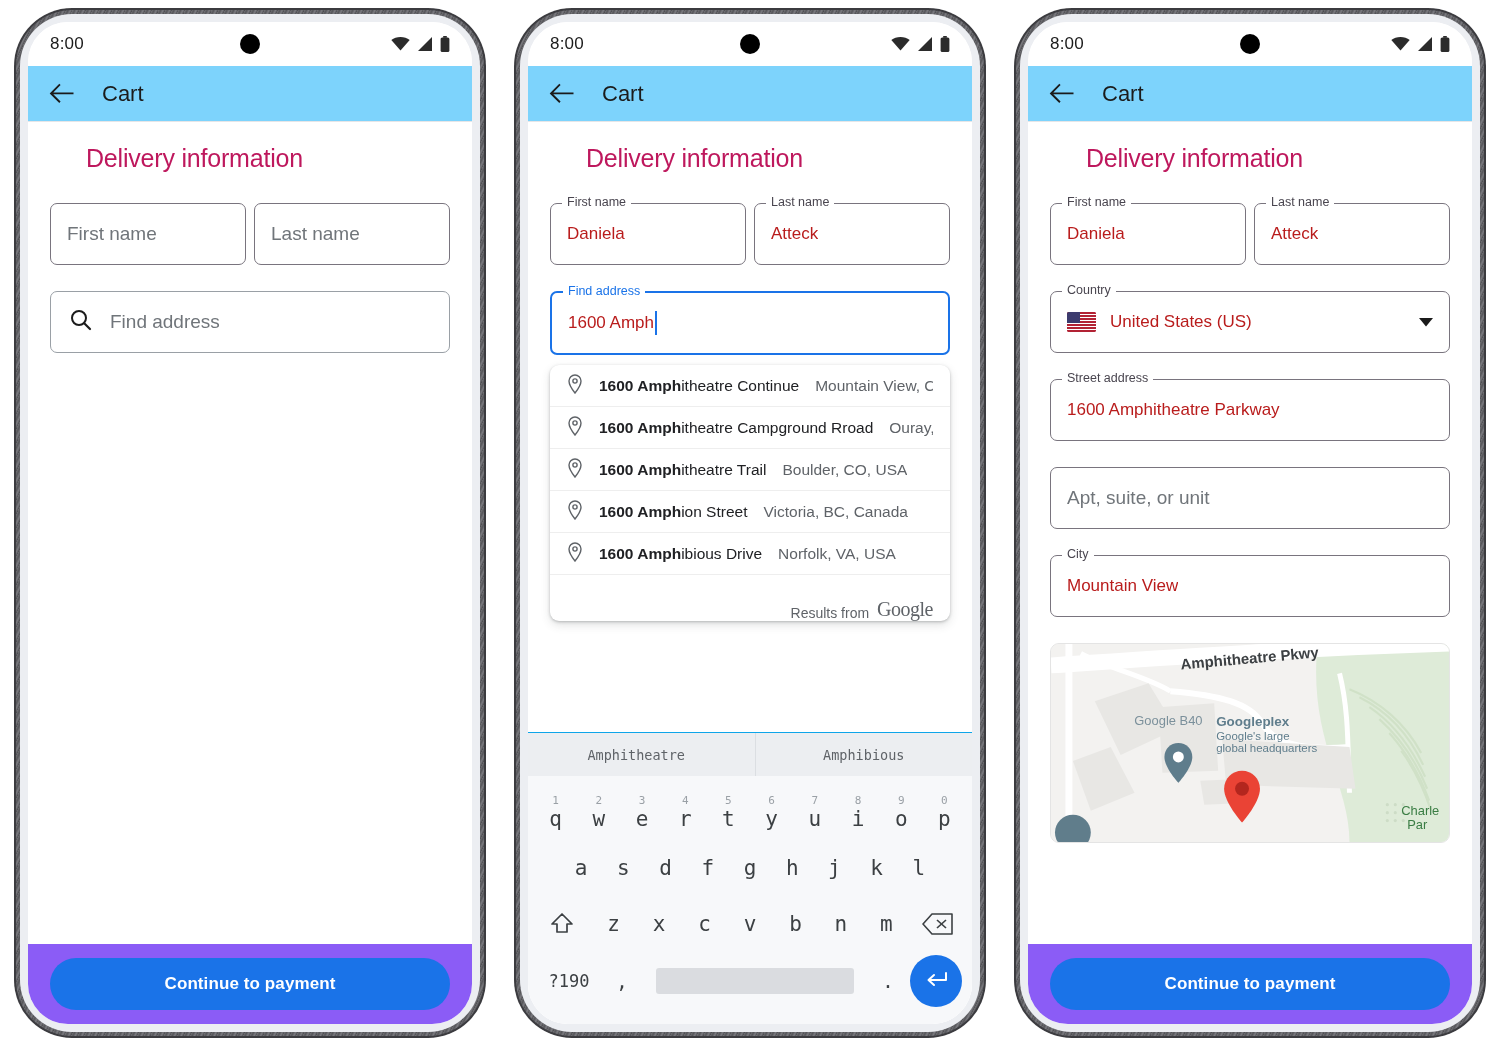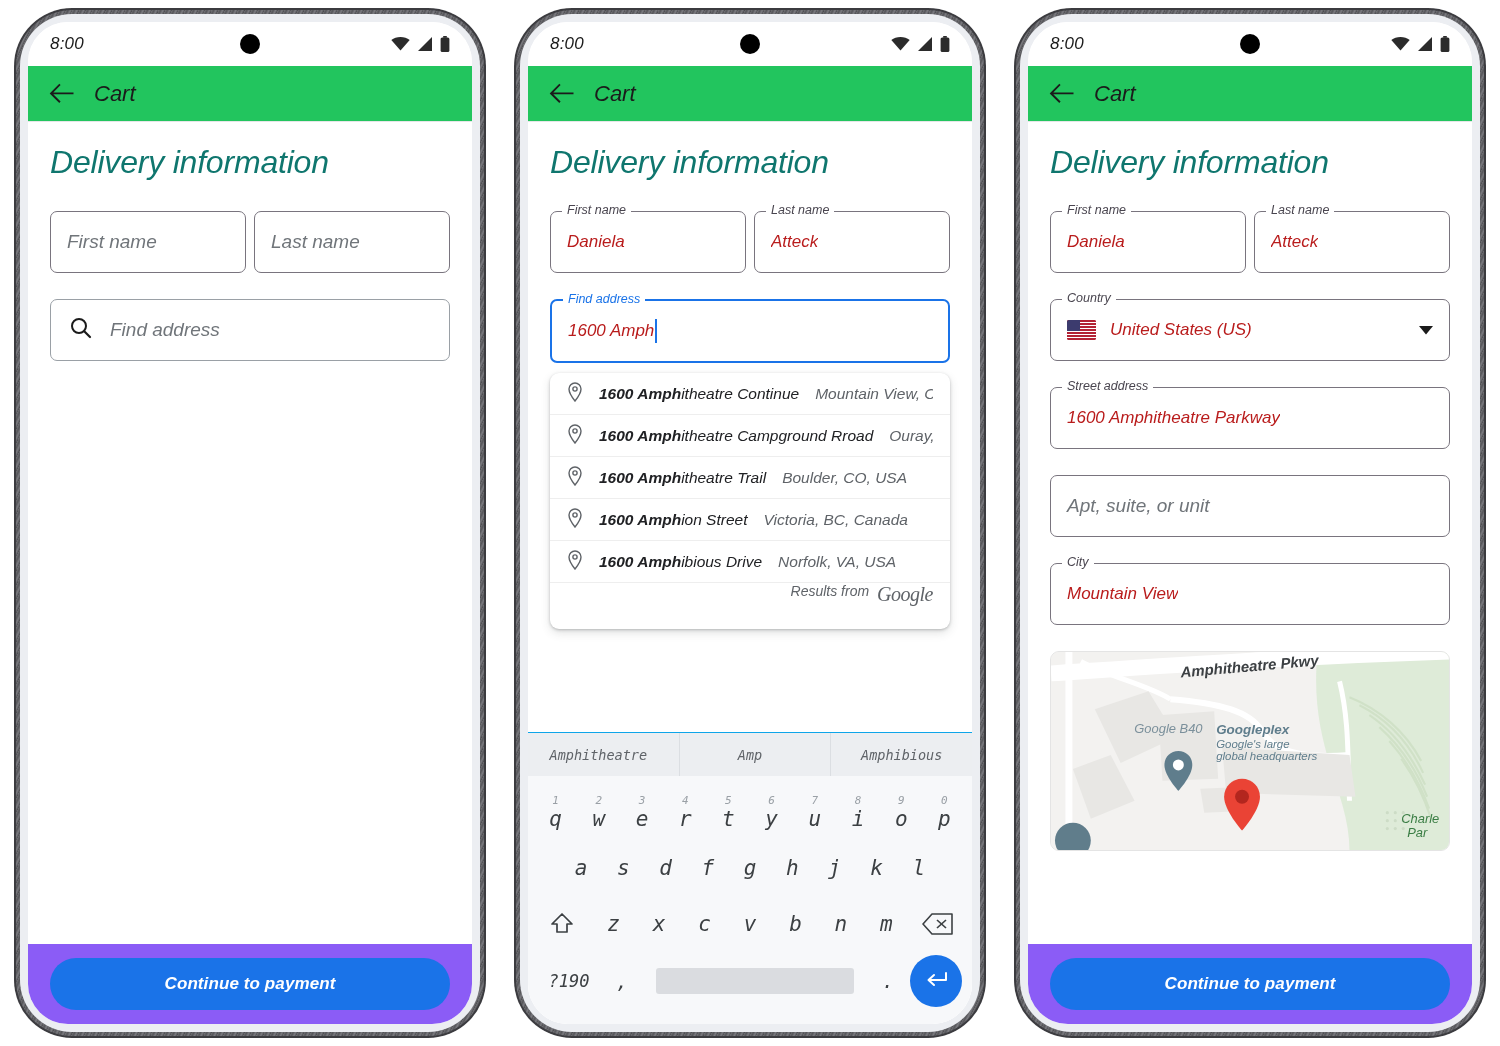--- a/index.html
+++ b/index.html
@@ -11,21 +11,20 @@
     position: relative;
   }
   .stage { position: absolute; inset: 0; display: flex; }
 
   
   .phone {
     position: relative;
     width: 500px; height: 1046px;
     flex: 0 0 500px;
     padding: 18px 22px;
-    font-style: italic;
   }
   .bezel {
     position: absolute;
     left: 14px; top: 8px; right: 14px; bottom: 8px;
     border-radius: 58px;
     background:
       repeating-linear-gradient(115deg, #6f6f73 0px, #56565a 2px, #7b7b80 4px, #4e4e52 6px),
       #5d5d61;
     box-shadow: 0 0 0 2px #3b3b3f inset;
   }
@@ -60,39 +59,39 @@
     background: #000;
   }
   .status-icons {
     margin-left: auto; display: flex; align-items: center; gap: 7px;
   }
   .status-icons svg { display: block; }
 
   
   .appbar {
     height: 56px; flex: 0 0 56px;
-    display: flex; align-items: center; gap: 20px;
+    display: flex; align-items: center; gap: 28px;
     padding: 0 20px;
     border-bottom: 1px solid #e6e6e8;
-    background: #22c55e;
+    background: #7dd3fc;
   }
   .appbar-title { font-size: 22px; color: #1b1b1b; }
   .back-btn { width: 26px; height: 26px; display: flex; align-items: center; justify-content: center; }
 
   
   .content {
     flex: 1 1 auto;
     padding: 22px 22px 0 22px;
     overflow: hidden;
     position: relative;
     background: #fff;
   }
   .section-title {
-    font-size: 32px; color: #0f766e;
-    margin-bottom: 30px; letter-spacing: -.2px;
+    font-size: 25px; color: #be185d;
+    margin-bottom: 30px; letter-spacing: -.2px; margin-left: 36px;
   }
   .row { display: flex; gap: 8px; margin-bottom: 26px; }
 
   
   .field {
     position: relative;
     border: 1px solid #79747e;
     border-radius: 7px;
     height: 62px;
     display: flex; align-items: center;
@@ -153,21 +152,21 @@
   .sugg-item {
     display: flex; align-items: center; gap: 16px;
     padding: 0 17px;
     height: 42px;
     border-bottom: 1px solid #eeeeee;
   }
   .sugg-main { font-size: 15.5px; font-weight: 700; color: #202124; white-space: nowrap; }
   .sugg-main .nb { font-weight: 400; }
   .sugg-sub { font-size: 15.5px; color: #5f6368; white-space: nowrap; overflow: hidden; }
   .sugg-footer {
-    height: 46px; display: flex; align-items: flex-start; justify-content: flex-end;
+    height: 46px; display: flex; align-items: flex-end; justify-content: flex-end;
     padding: 0 17px; gap: 8px;
   }
   .sugg-footer-text { font-size: 14px; color: #5f6368; }
   .google-word { font-size: 20px; color: #5f6368; letter-spacing: -.5px; font-family: "Liberation Serif", serif; }
 
   
   .flag {
     width: 29px; height: 20px; flex: 0 0 29px;
     border-radius: 2px; overflow: hidden; position: relative;
     background: #b22234;
@@ -423,21 +422,20 @@
           <div class="sugg-footer">
             <span class="sugg-footer-text">Results from</span>
             <span class="google-word">Google</span>
           </div>
         </div>
       </div>
 
       <div class="keyboard">
         <div class="kb-suggest">
           <div>Amphitheatre</div>
-          <div>Amp</div>
           <div>Amphibious</div>
         </div>
         <div class="kb-rows">
           <div class="kb-row">
             <div class="kb-key">
                 <span class="kb-num">1</span>
                 <span class="kb-letter">q</span>
               </div>
             <div class="kb-key">
                 <span class="kb-num">2</span>

